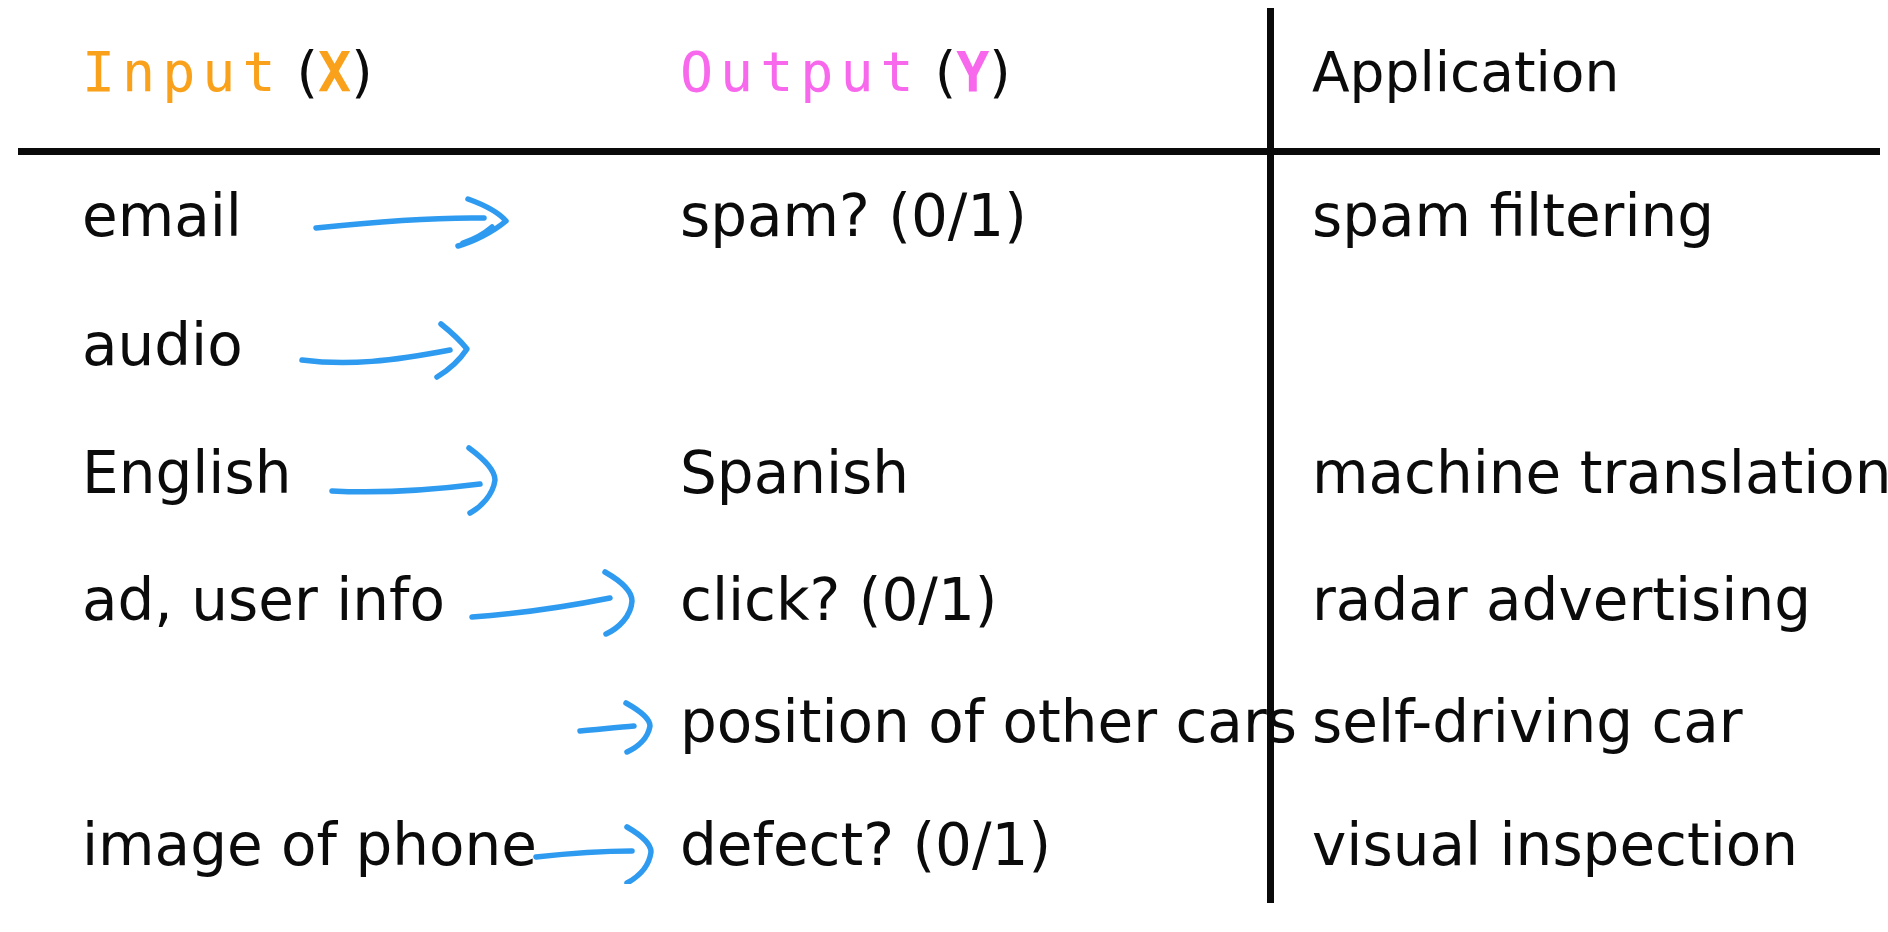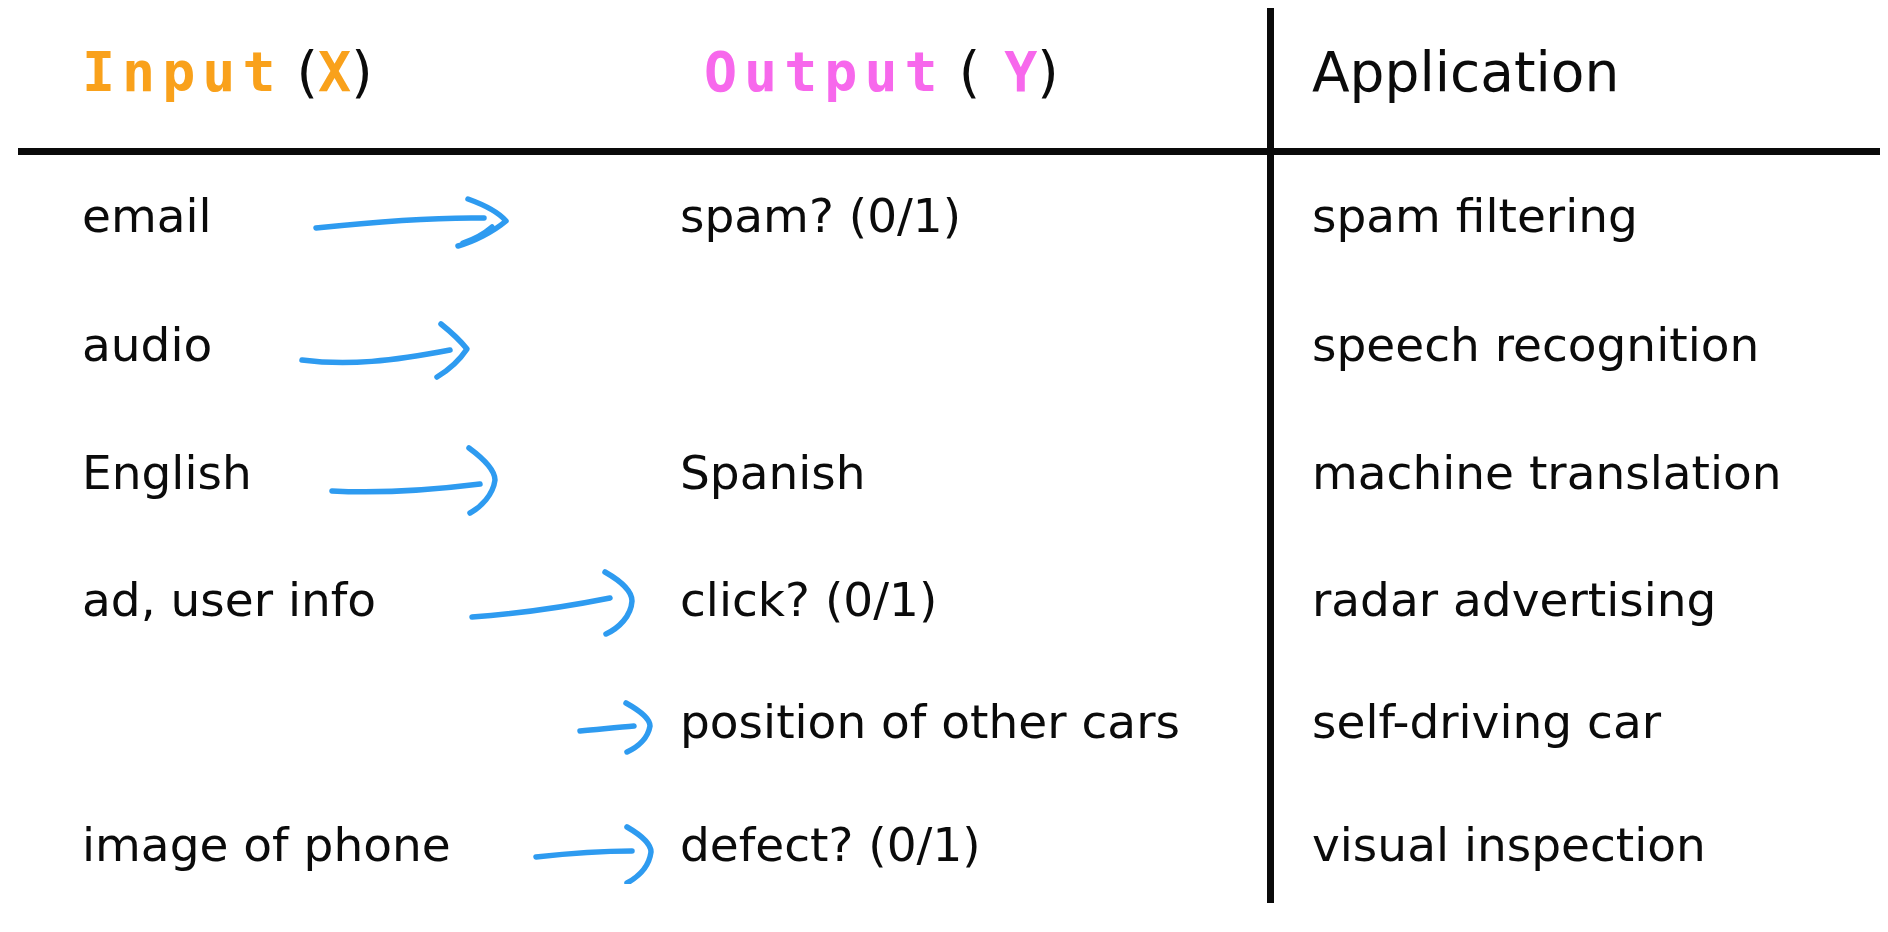--- a/index.html
+++ b/index.html
@@ -16,39 +16,39 @@
     position: relative;
     width: 1888px;
     height: 932px;
     background: var(--bg);
     overflow: hidden;
   }
   .cell {
     position: absolute;
     height: 76px;
     line-height: 76px;
-    font-size: 47px;
+    font-size: 58px;
     color: var(--text);
     white-space: nowrap;
   }
   .col-input { left: 82px; }
   .col-output { left: 680px; }
   .col-app { left: 1312px; }
   .hdr { position: absolute; top: 34px; height: 76px; line-height: 76px; font-size: 55px; white-space: nowrap; color: var(--text); }
   .mono {
     font-family: "DejaVu Sans Mono", "Liberation Mono", monospace;
-    font-weight: bold;
+    font-weight: normal;
     letter-spacing: 7px;
   }
   .mono-sym {
     font-family: "DejaVu Sans Mono", "Liberation Mono", monospace;
     font-weight: bold;
   }
   .c-orange { color: var(--orange); }
-  .c-pink { color: var(--pink); margin-left: 24px; }
+  .c-pink { color: var(--pink); }
   .paren { color: var(--text); font-weight: normal; }
   .paren-open { margin-left: 14px; }
   .hline {
     position: absolute;
     left: 18px; top: 148px;
     width: 1862px; height: 7px;
     background: var(--line);
   }
   .vline {
     position: absolute;
@@ -91,21 +91,20 @@
     <path d="M151,51 C163,47 173,41 180,35"></path>
   </svg>
   <div class="cell col-output r1">spam? (0/1)</div>
   <div class="cell col-app r1">spam filtering</div>
 
   <div class="cell col-input r2">audio</div>
   <svg class="arrow" style="left:298px; top:318px;" width="195" height="64" viewBox="0 0 195 64">
     <path d="M4,42 C50,48 95,43 152,32"></path>
     <path d="M143,6 C158,18 165,26 169,31 C161,43 149,53 139,59"></path>
   </svg>
-  <div class="cell col-app r2">speech recognition</div>
 
   <div class="cell col-input r3">English</div>
   <svg class="arrow" style="left:328px; top:442px;" width="180" height="74" viewBox="0 0 180 74">
     <path d="M4,49 C60,52 112,47 152,42"></path>
     <path d="M141,6 C160,20 167,30 167,38 C165,53 153,65 142,71"></path>
   </svg>
   <div class="cell col-output r3">Spanish</div>
   <div class="cell col-app r3">machine translation</div>
 
   <div class="cell col-input r4">ad, user info</div>

